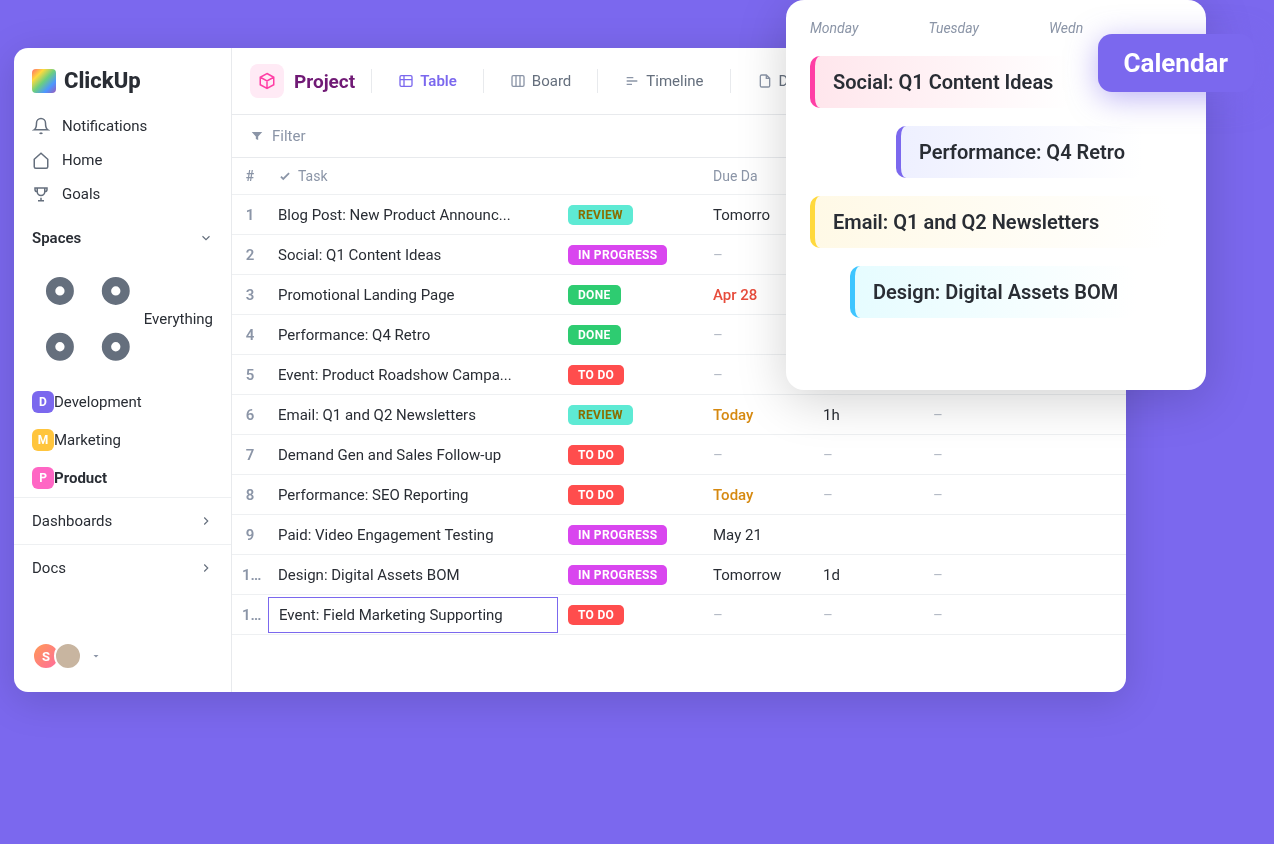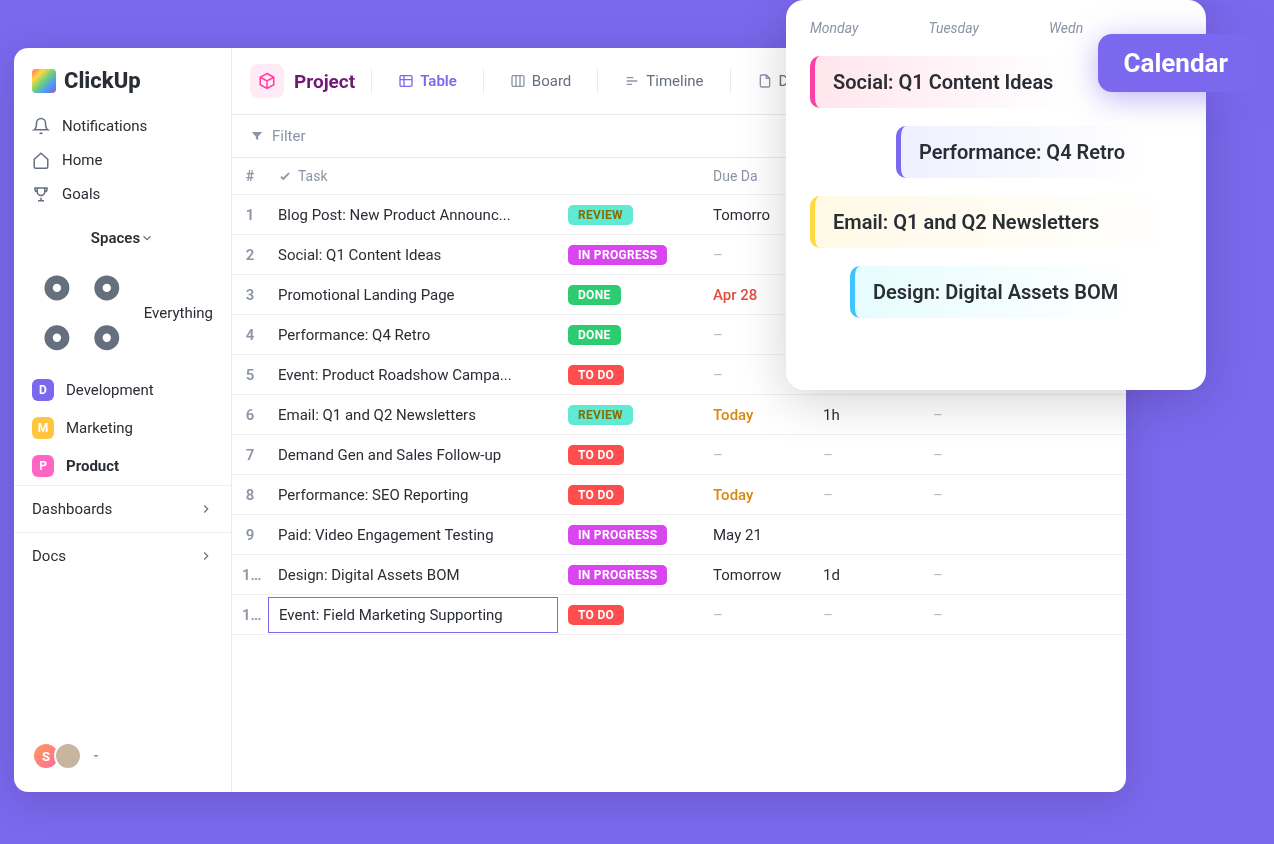--- a/index.html
+++ b/index.html
@@ -9,21 +9,21 @@
   width: 1274px;
   height: 844px;
   position: relative;
   overflow: hidden;
 }
 .app-window {
   position: absolute;
   top: 48px;
   left: 14px;
   width: 1112px;
-  height: 744px;
+  height: 644px;
   background: #fff;
   border-radius: 14px;
   display: flex;
   overflow: hidden;
   box-shadow: 0 8px 40px rgba(0,0,0,0.15);
 }
 .sidebar {
   width: 218px;
   border-right: 1px solid #e8eaed;
   display: flex;
@@ -50,31 +50,30 @@
   align-items: center;
   gap: 12px;
   padding: 8px 18px;
   font-size: 15px;
   color: #292d34;
   cursor: pointer;
 }
 .nav-item svg, .nav-item .ico { width: 18px; height: 18px; flex-shrink: 0; }
 .section-header {
   display: flex;
-  justify-content: center;
+  justify-content: space-between;
   align-items: center;
   padding: 18px 18px 8px 18px;
   font-size: 15px;
   font-weight: 600;
   color: #292d34;
 }
 .space-item {
   display: flex;
   align-items: center;
-  gap: 12px;
   padding: 8px 18px;
   font-size: 15px;
   color: #292d34;
   cursor: pointer;
 }
 .space-badge { width:22px; height:22px; border-radius:6px; display:flex; align-items:center; justify-content:center; font-size:12px; font-weight:700; color:#fff; }
 .section-row {
   display: flex;
   justify-content: space-between;
   align-items: center;

